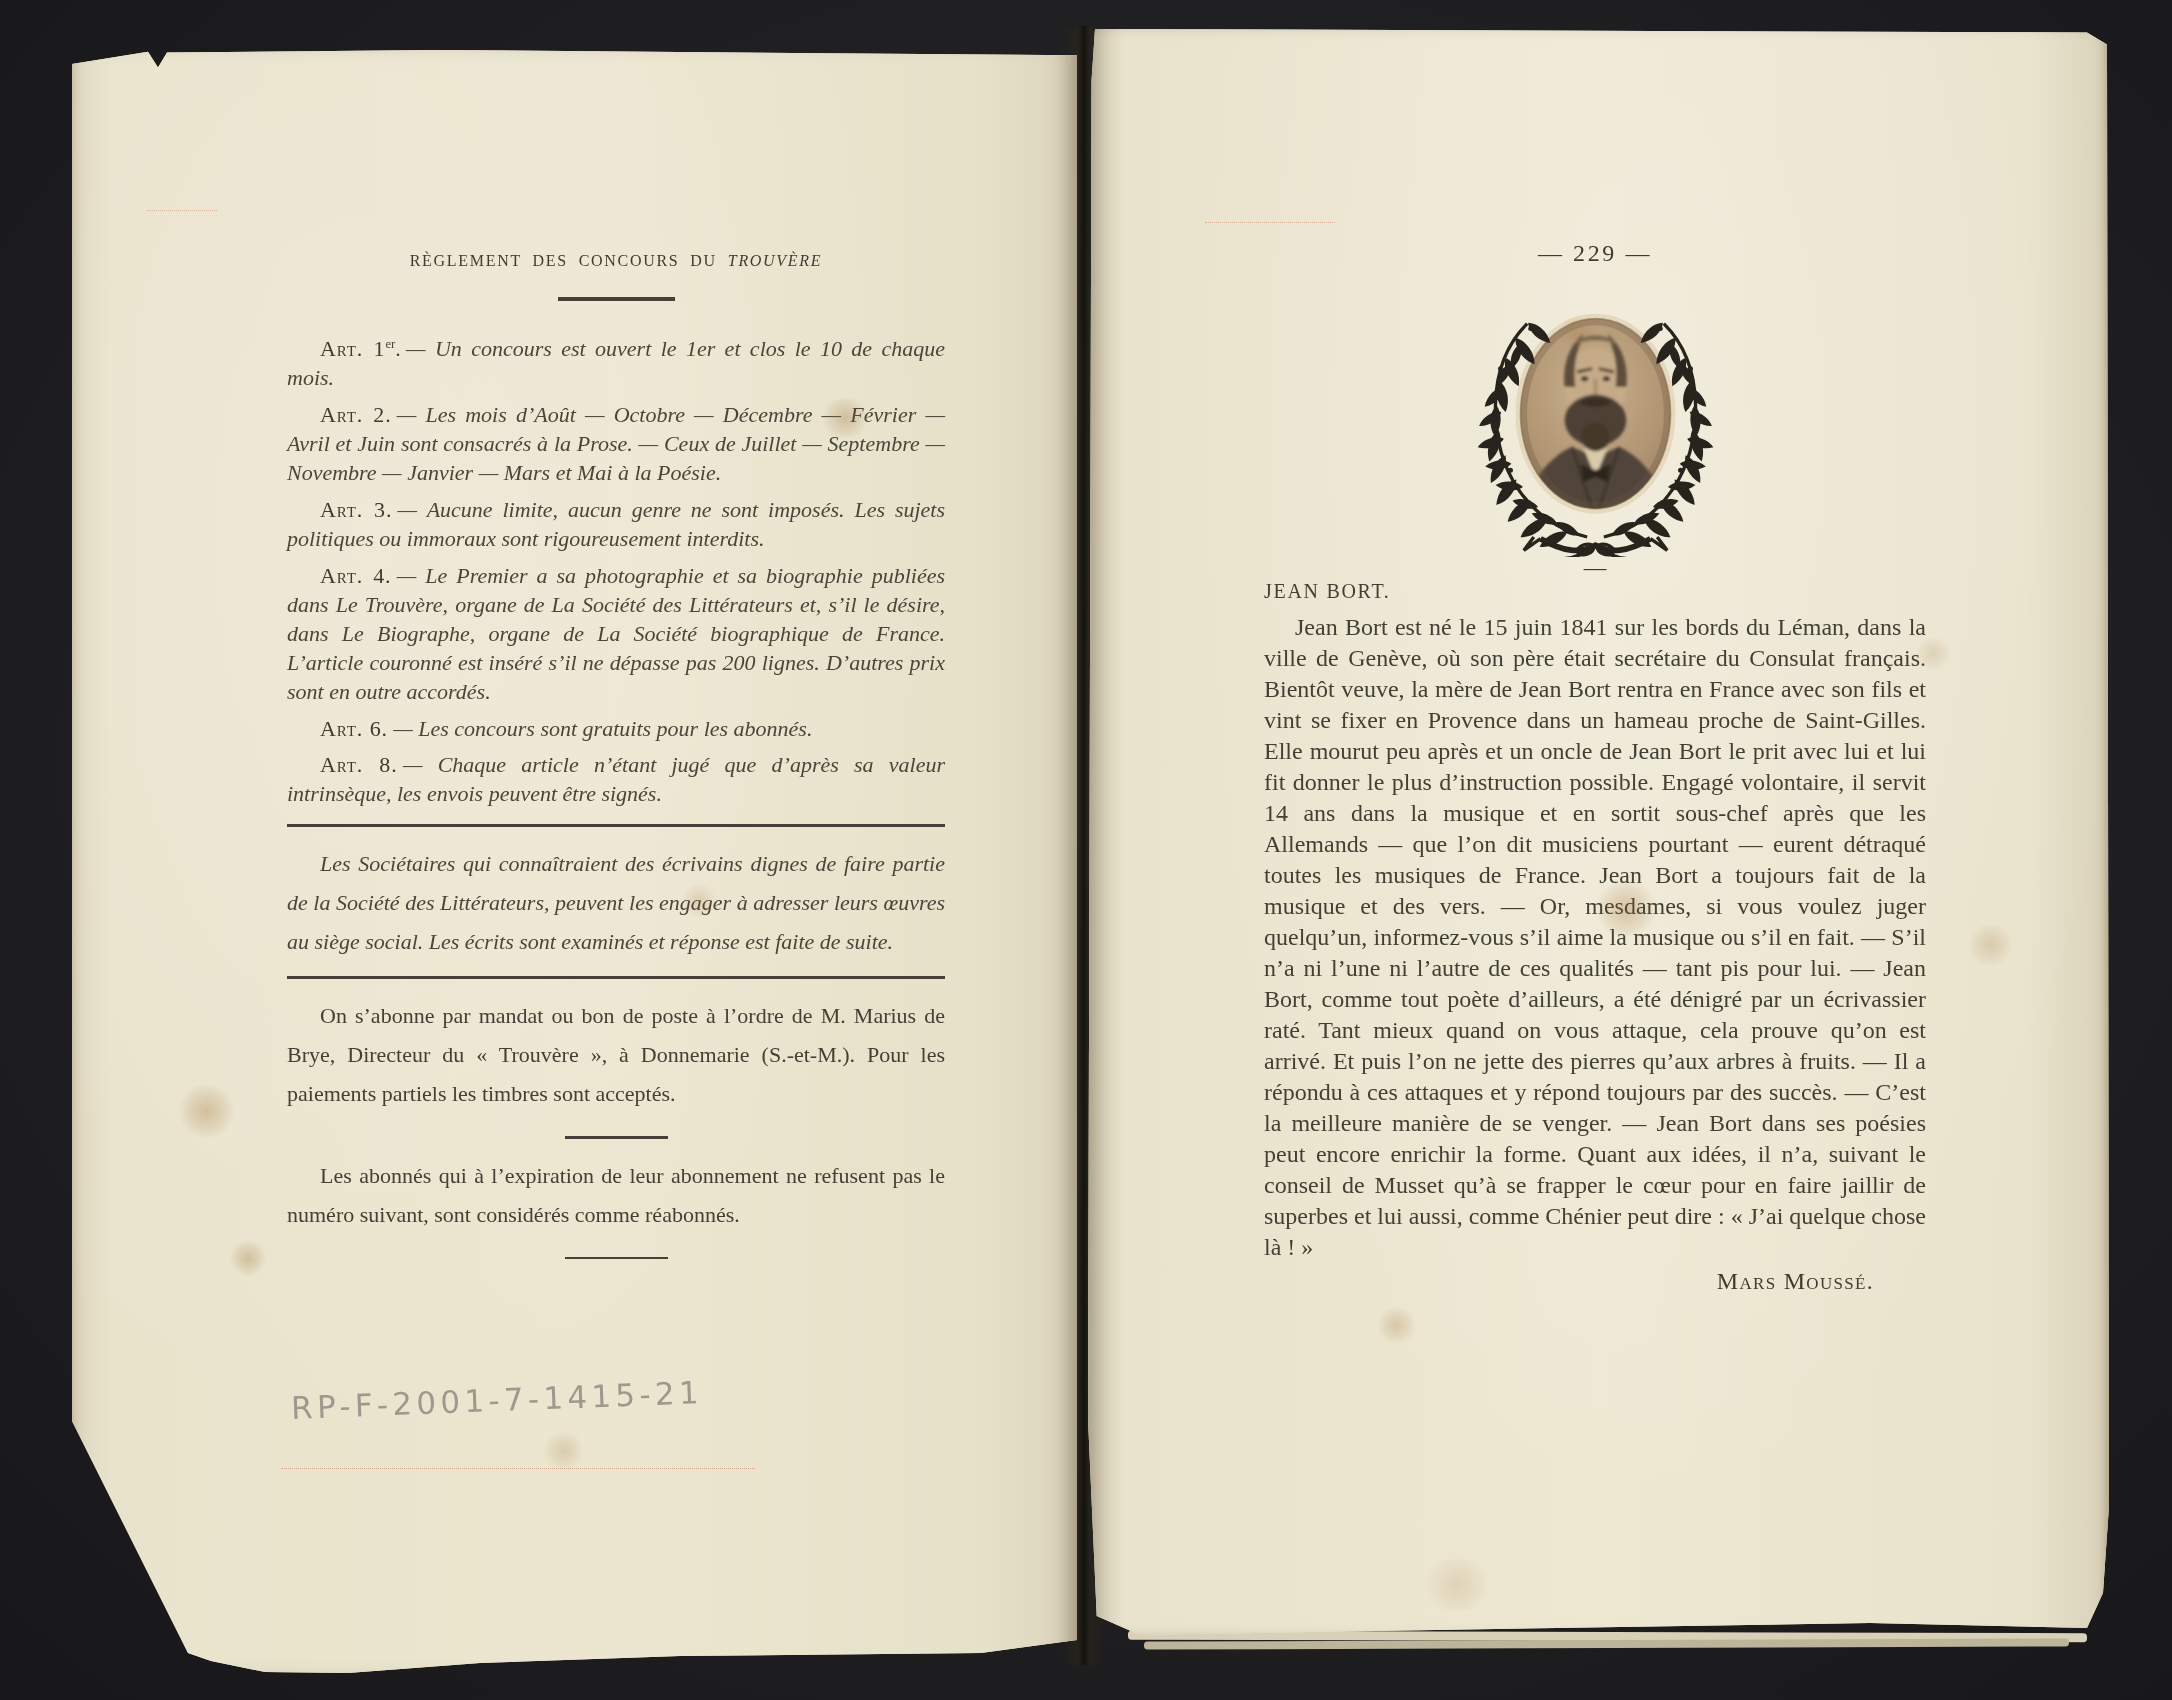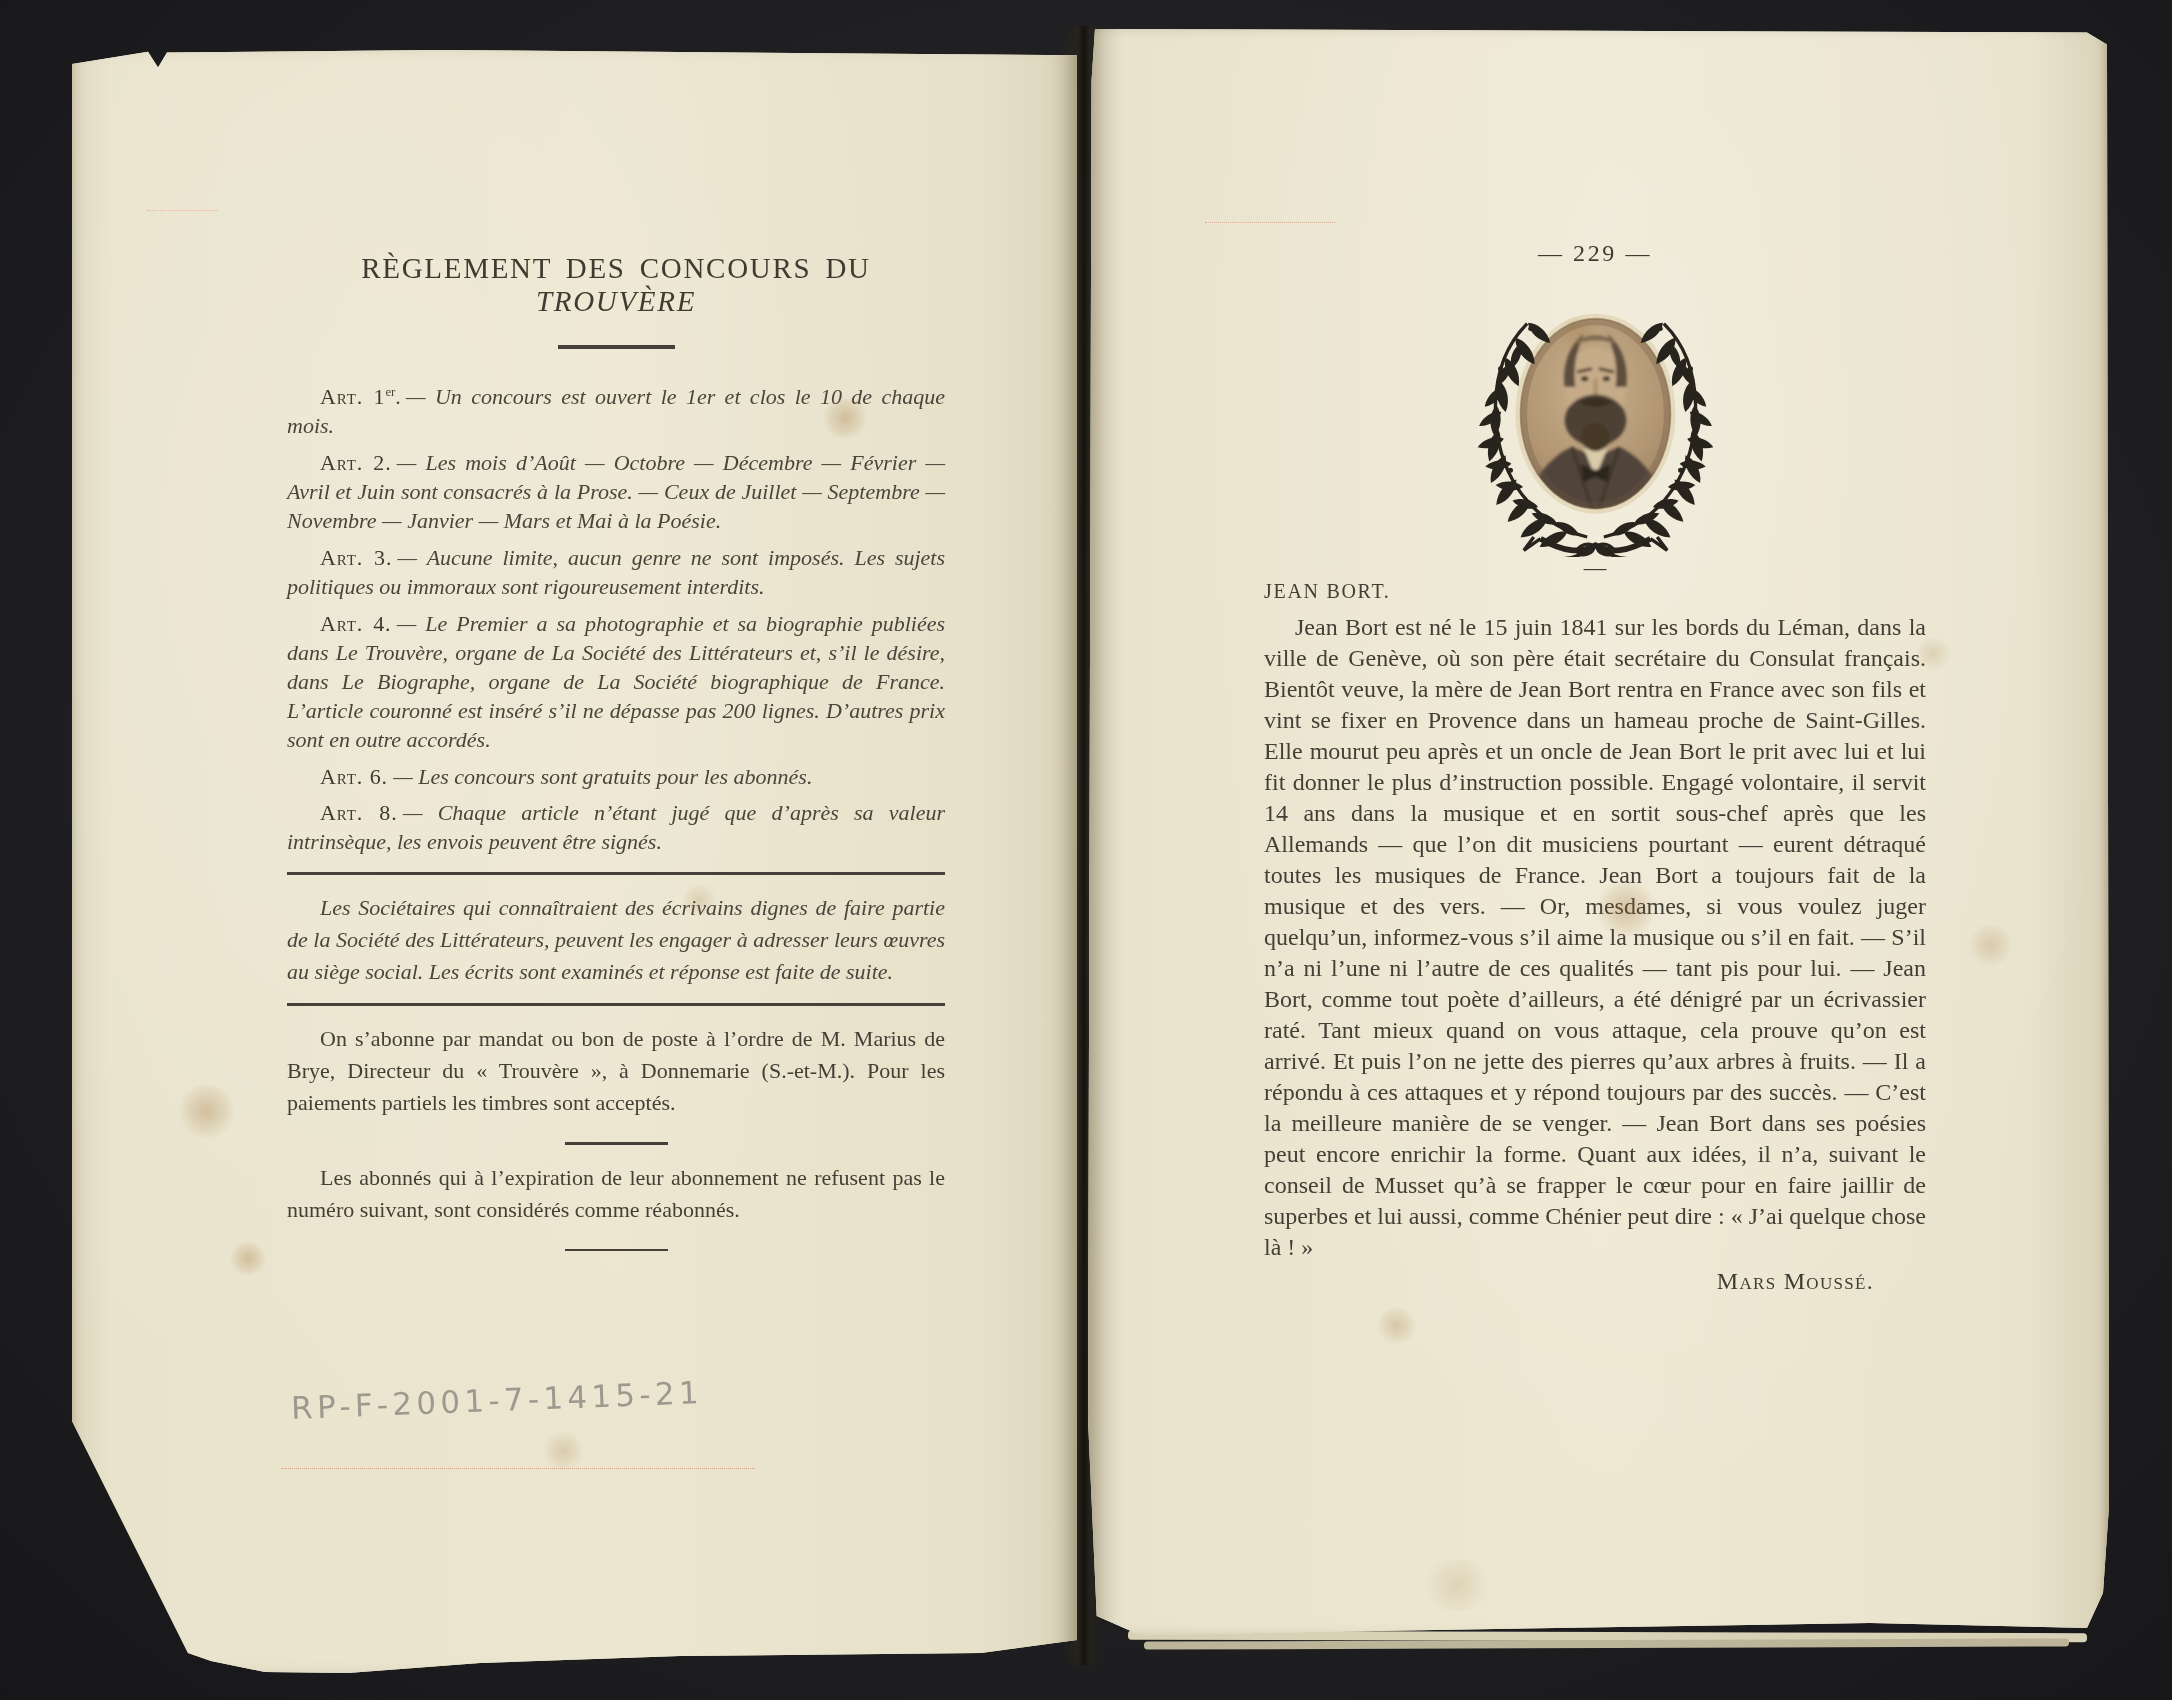--- a/index.html
+++ b/index.html
@@ -33,35 +33,35 @@
   }
   .sheet-edges{position:absolute;left:1121px;top:1632px;width:973px;height:26px;}
   .sheet-edges .s1{position:absolute;left:7px;top:0;width:959px;height:8.7px;background:#d8d1b6;border-radius:3.5px;transform:rotate(.15deg);}
   .sheet-edges .s2{position:absolute;left:22.6px;top:7.8px;width:925px;height:7.8px;background:#bcb59a;border-radius:3.5px;transform:rotate(-.2deg);}
   .gutter{
     position:absolute;left:1062px;top:26px;width:42px;height:1639px;
     background:linear-gradient(to right, rgba(25,22,12,0) 0%, rgba(45,40,22,.45) 38%, rgba(18,16,8,.85) 52%, rgba(45,40,22,.4) 66%, rgba(25,22,12,0) 100%);
   }
   
   .lp-content{position:absolute;left:215px;top:0;width:658px;}
-  .lp-title{margin:202px 0 0 0;text-align:center;font-size:29px;font-weight:normal;
+  .lp-title{margin:202px 0 0 0;text-align:center;font-size:16px;font-weight:normal;
     letter-spacing:1.7px;color:#3f3b31;word-spacing:5.2px;}
   .lp-title .j{font-style:italic;}
   .rule{background:#45413a;border:none;}
   .rule-title{width:117px;height:3.5px;margin:27px auto 0 auto;}
   .rule-full{width:100%;height:2.6px;margin-top:15.6px;}
   .rule-short{width:103px;height:2.6px;margin:22.6px auto 0 auto;}
   .articles{margin-top:29.5px;}
   .article{margin:0 0 7.8px 0;font-style:italic;font-size:22px;line-height:29px;
     text-align:justify;text-indent:33px;color:#4a453a;}
   .art-label{font-style:normal;font-variant:small-caps;letter-spacing:0.9px;color:#403b31;}
   .art-sup{font-style:normal;vertical-align:super;font-size:58%;letter-spacing:0;}
   .art-post{font-style:normal;}
   .art-text{margin-left:5.2px;}
-  .note{font-size:22px;line-height:32px;text-align:justify;text-indent:33px;margin:17.4px 0 0 0;}
+  .note{font-size:22px;line-height:39px;text-align:justify;text-indent:33px;margin:17.4px 0 0 0;}
   .note.italic{font-style:italic;color:#4a453a;}
   .note.roman{font-style:normal;color:#443f35;}
   .handwriting{
     position:absolute;left:219px;top:1330px;width:521px;
     font-family:"DejaVu Sans",sans-serif;font-size:31px;letter-spacing:4.3px;
     color:#8f8c84;transform:rotate(-2.2deg);opacity:.85;
   }
   .red-dotted{position:absolute;height:0;border-top:1.7px dotted rgba(186,62,30,.4);}
   #red-l1{left:209px;top:1418px;width:474px;}
   #red-l2{left:75px;top:160px;width:70px;opacity:.7;}

